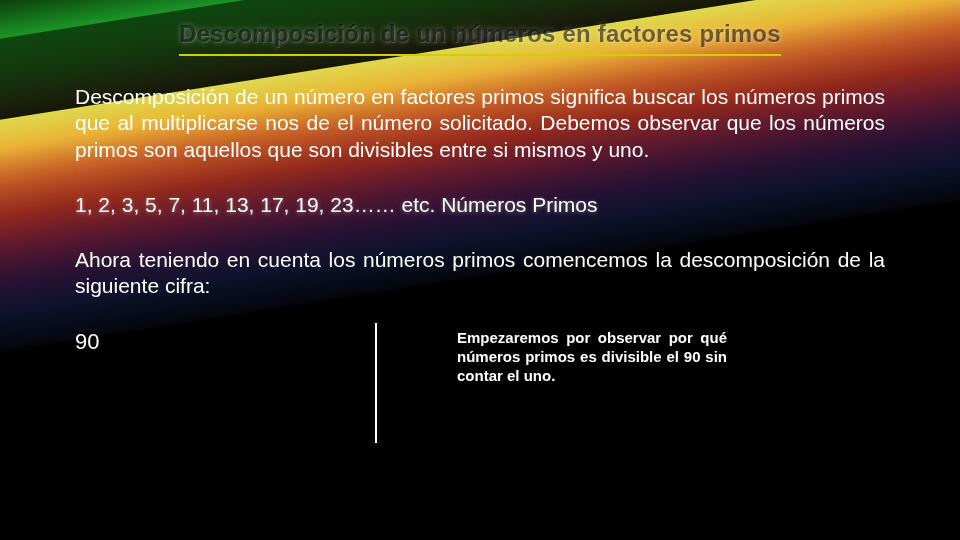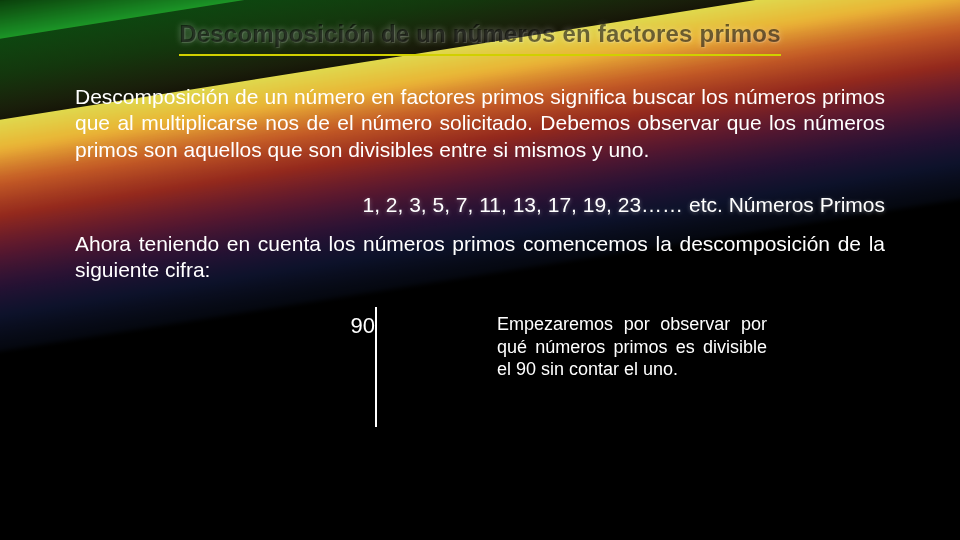--- a/index.html
+++ b/index.html
@@ -64,51 +64,52 @@
     width: fit-content;
     letter-spacing: 0.2px;
   }
   p.para {
     font-size: 21px;
     line-height: 1.25;
     text-align: justify;
     margin-bottom: 30px;
   }
   p.primes {
-    text-align: right;
+    text-align: left;
     font-size: 21px;
     color: #fff;
     text-shadow: 0 1px 4px rgba(255,255,255,0.35);
-    margin-bottom: 14px;
+    margin-bottom: 30px;
   }
   .lower {
     display: flex;
     align-items: flex-start;
     margin-top: 10px;
   }
   .num-col {
     width: 300px;
     display: flex;
-    justify-content: flex-end;
+    justify-content: flex-start;
   }
   .num {
     font-size: 22px;
   }
   .vline {
     width: 2px;
     height: 120px;
     background: #ffffff;
     margin-top: -6px;
   }
   .explain {
     width: 270px;
-    margin-left: 120px;
-    font-size: 18px;
+    margin-left: 80px;
+    font-size: 15px;
     line-height: 1.25;
     text-align: justify;
+    font-weight: bold;
   }
 </style>
 </head>
 <body>
 
 <div class="band"></div>
 <div class="band2"></div>
 
 <div class="content">
   <h1>Descomposición de un números en factores primos</h1>

